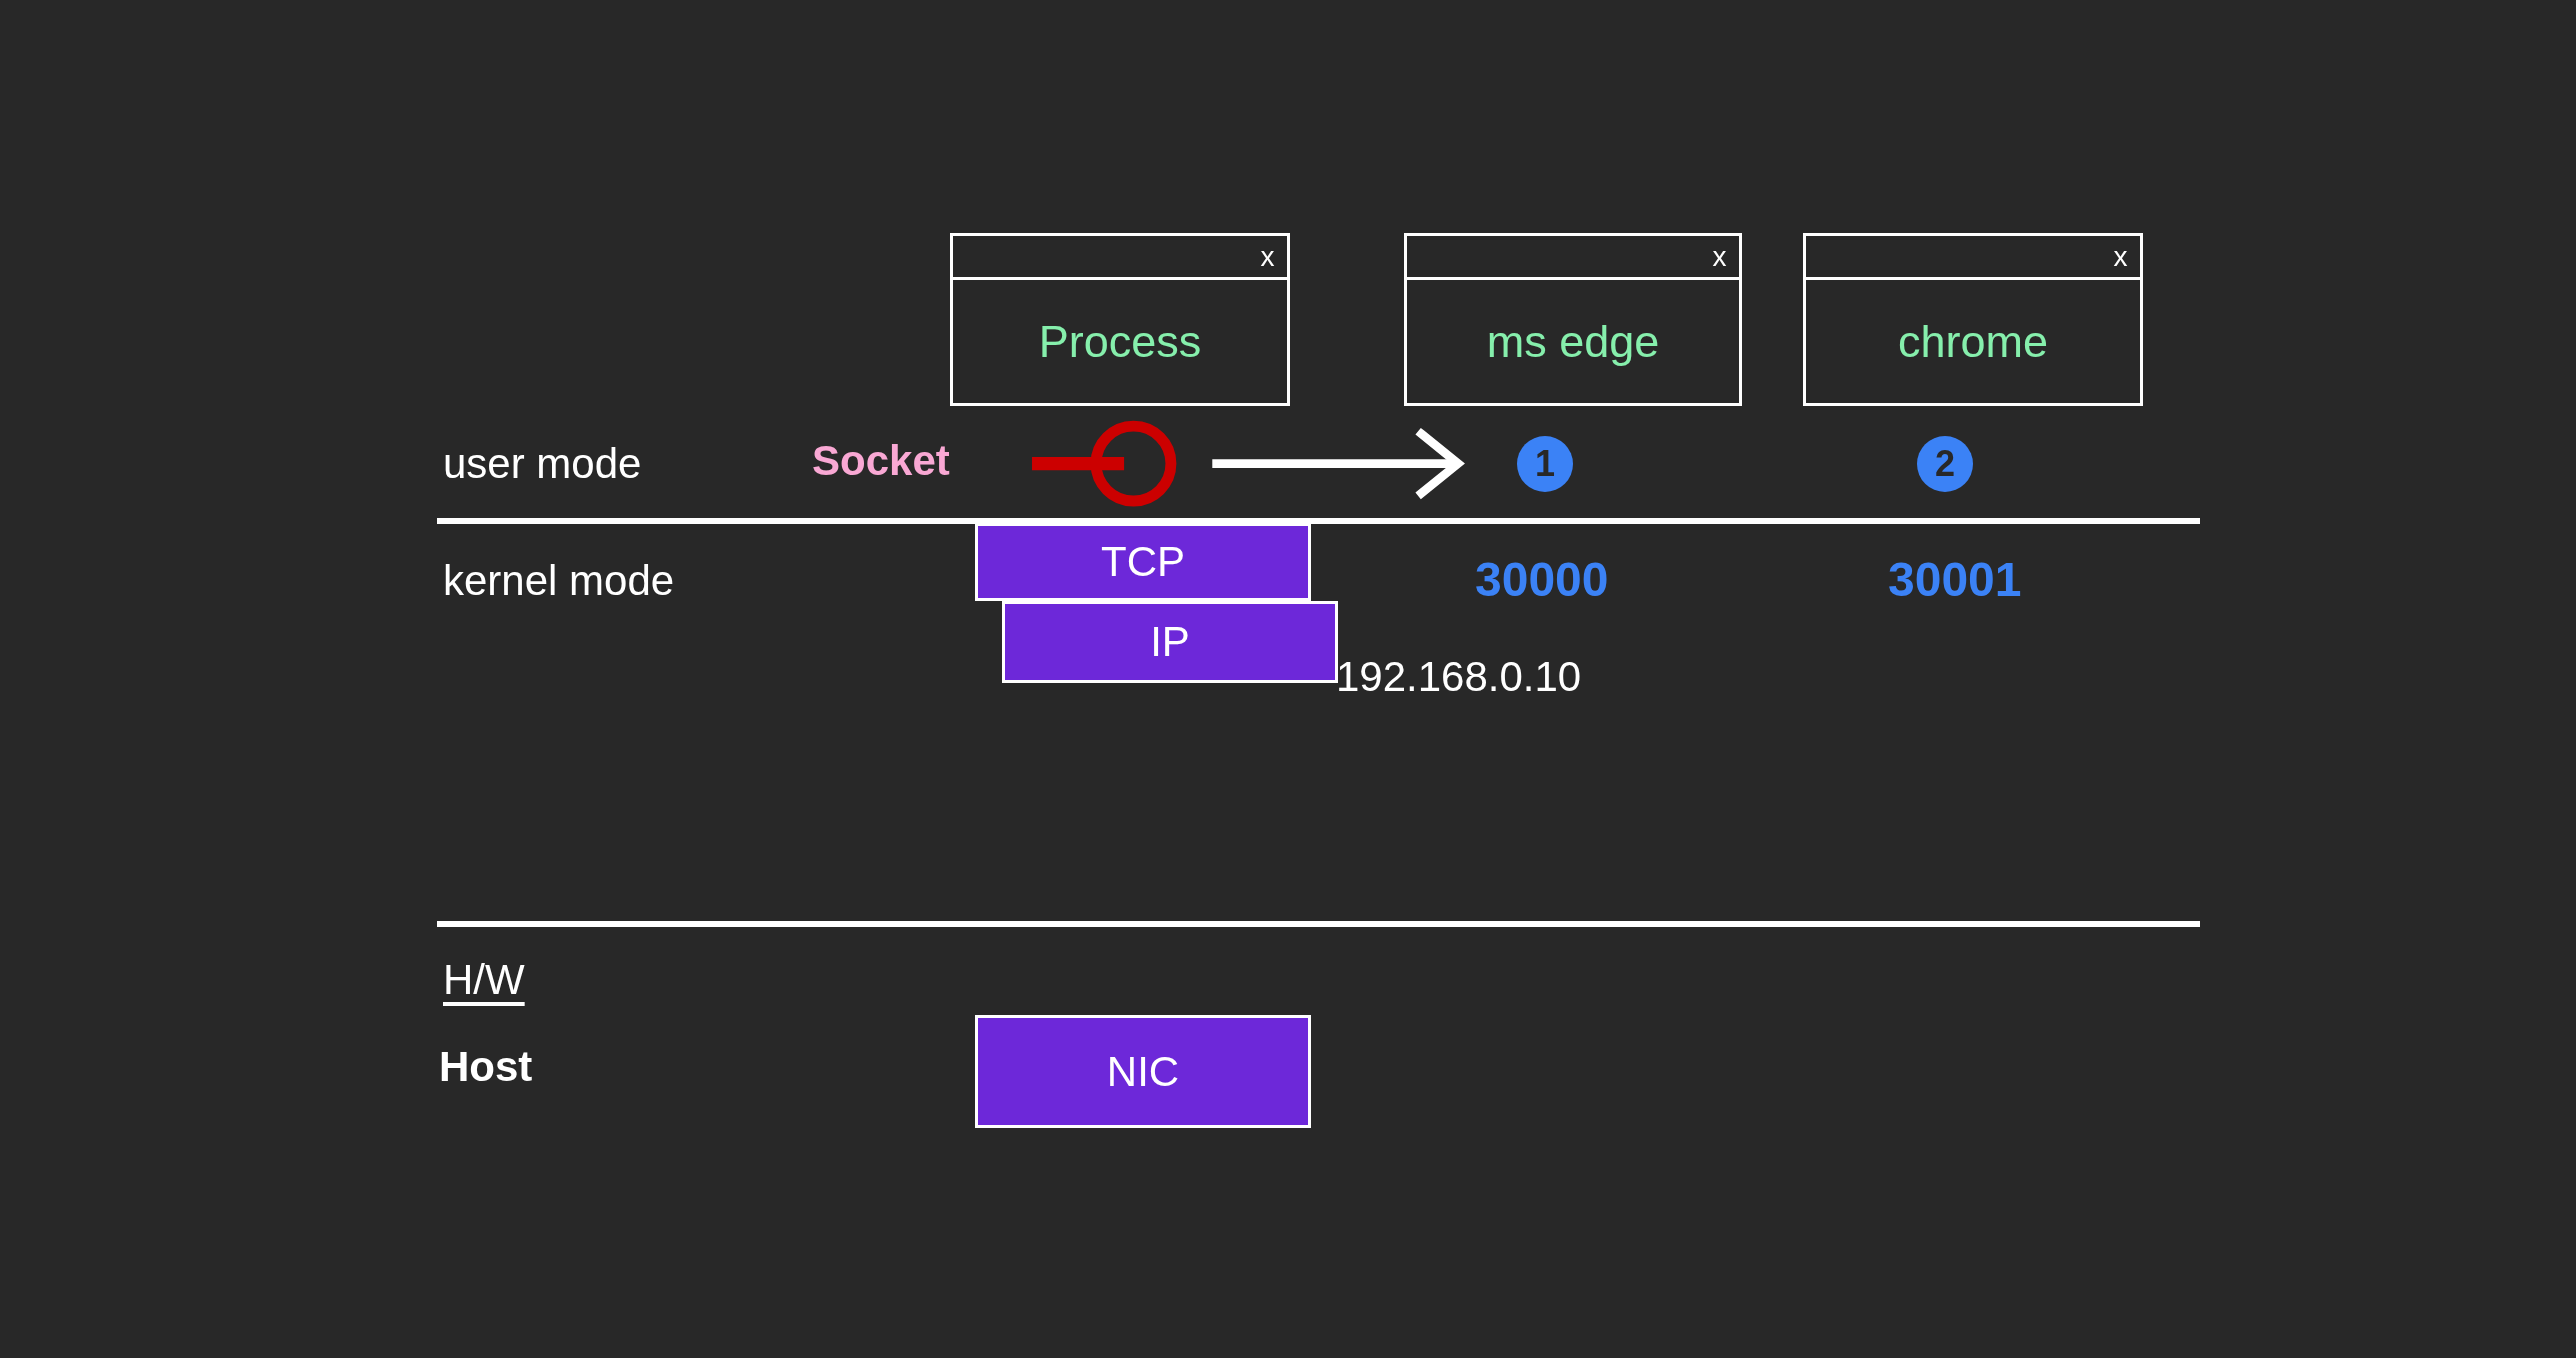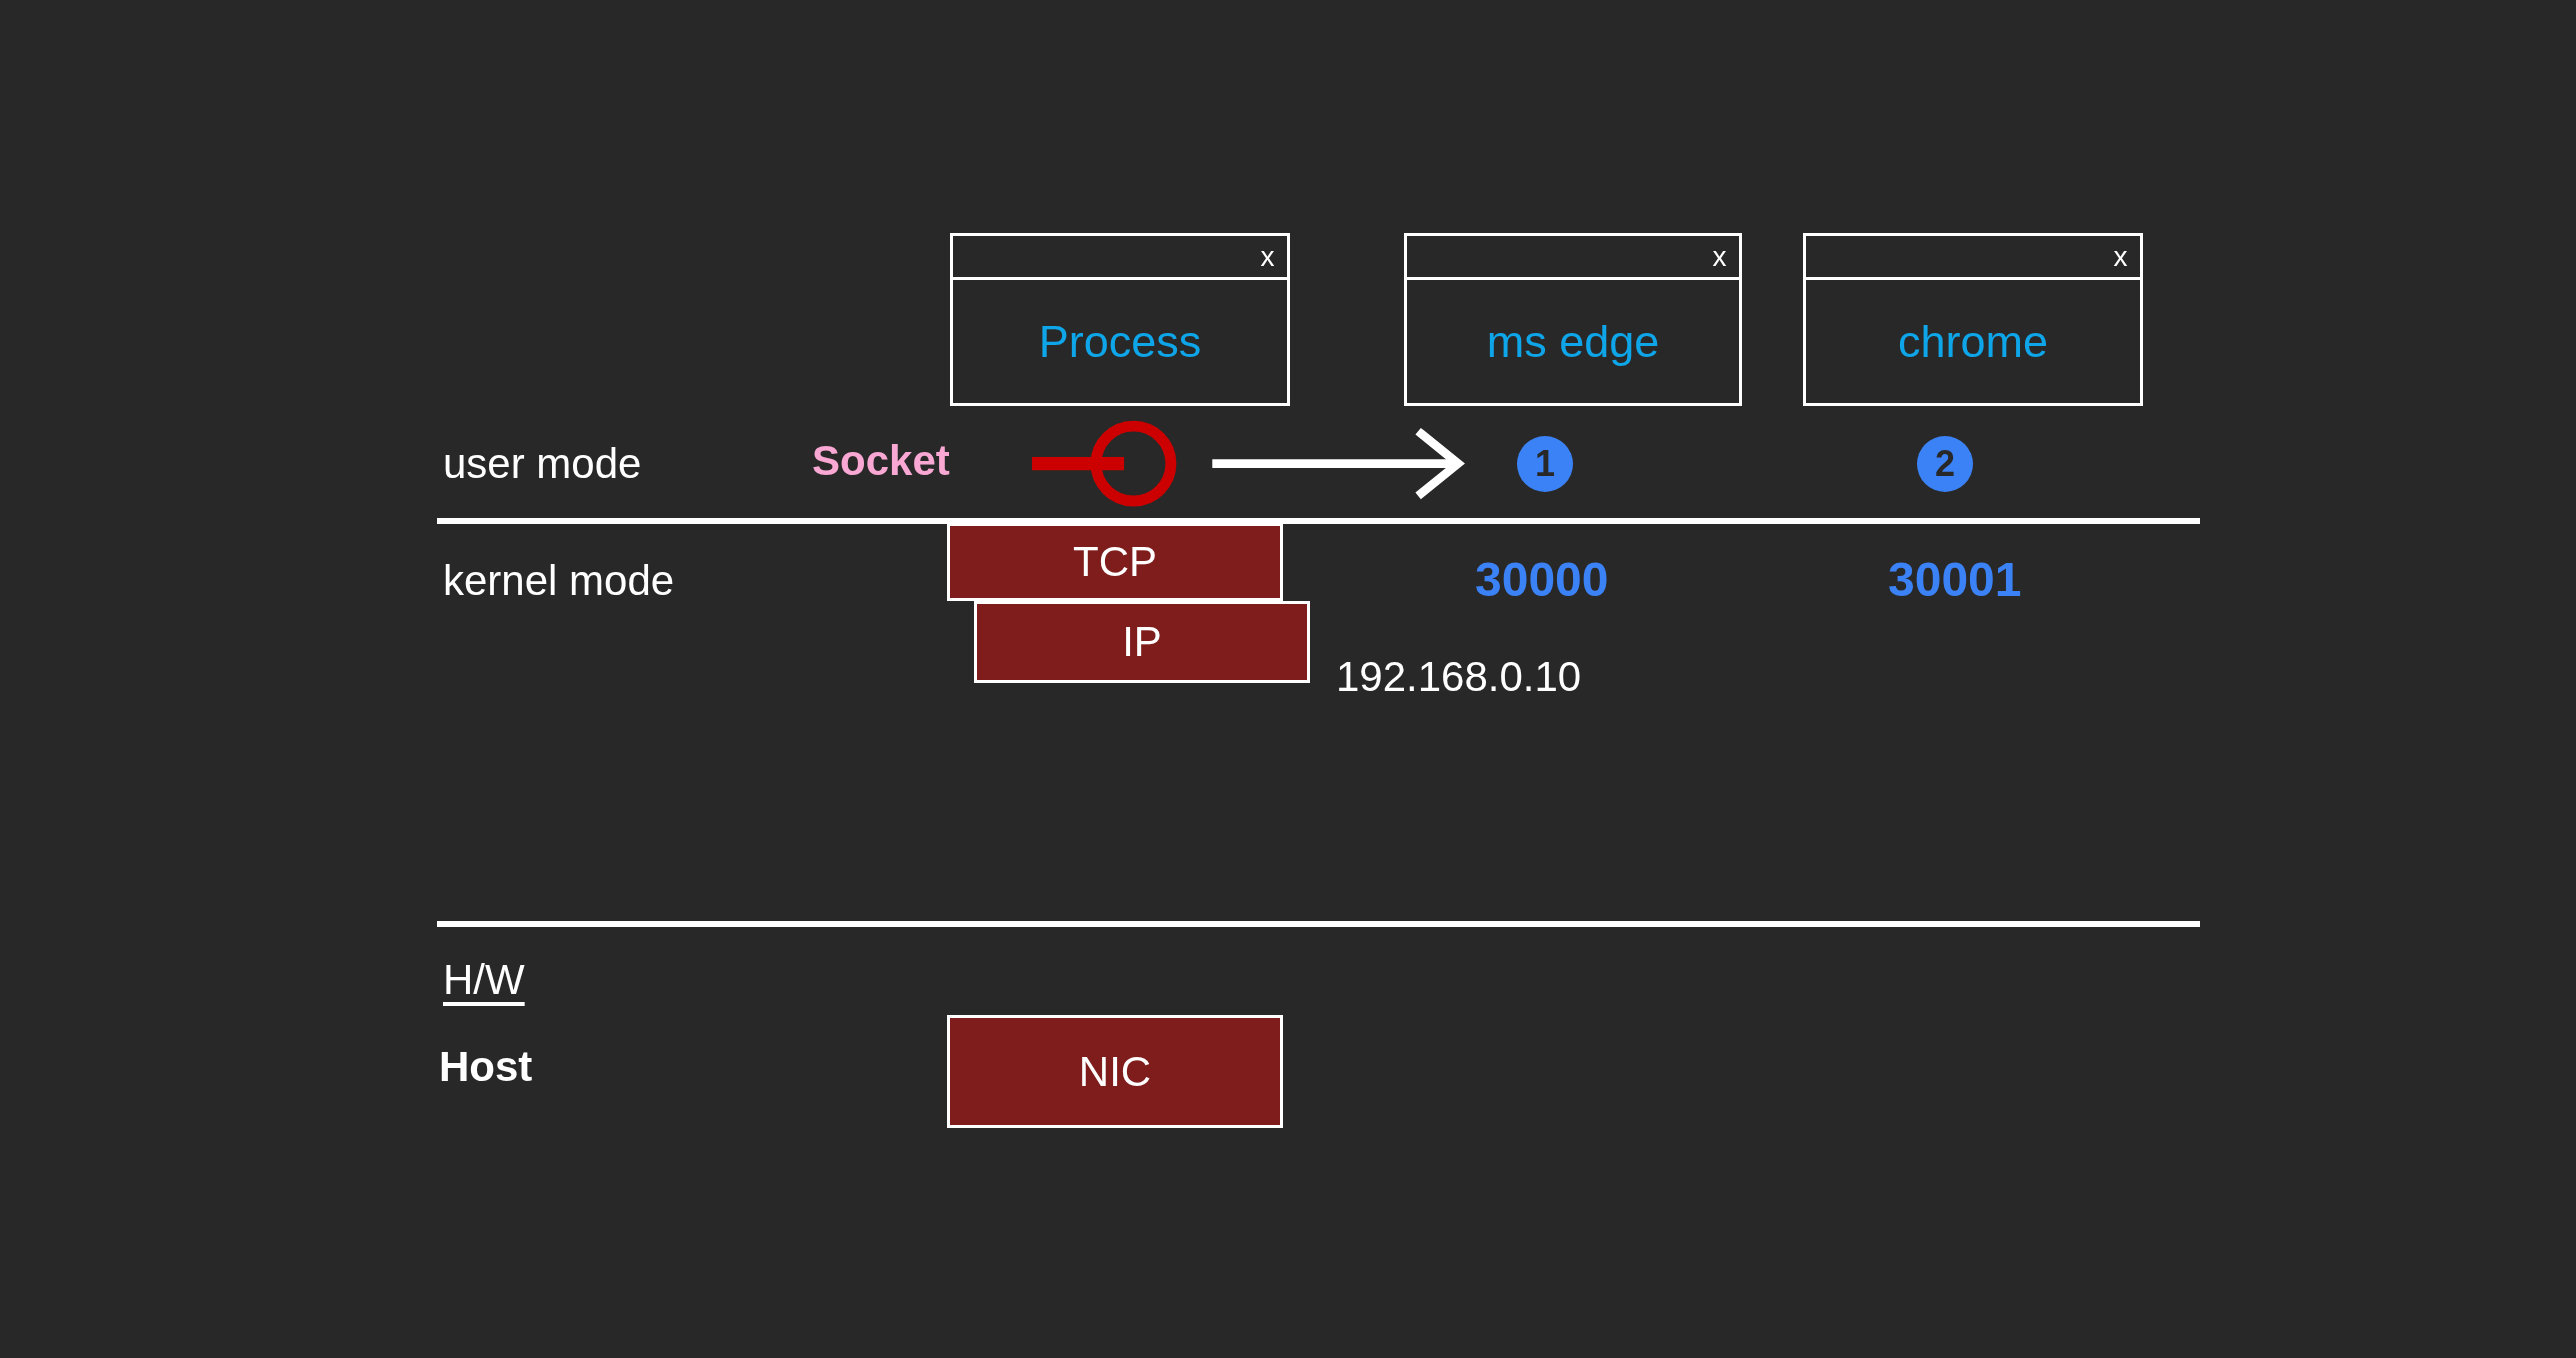--- a/index.html
+++ b/index.html
@@ -42,35 +42,36 @@
     font-family: "Liberation Sans", sans-serif;
   }
   .win-body {
     display: flex;
     align-items: center;
     justify-content: center;
     height: calc(100% - 44px);
     box-sizing: border-box;
   }
   .win-label {
-    color: #0ea5e9;
+    color: #86efac;
     font-size: 45px;
     line-height: 1;
     white-space: nowrap;
   }
 
   
   .stack-box {
     position: absolute;
     border: 3.9px solid #ffffff;
-    background: #7f1d1d;
+    background: #6d28d9;
     box-sizing: border-box;
     display: flex;
     align-items: center;
     justify-content: center;
+    margin-left: 28px;
   }
   .stack-box span {
     color: #ffffff;
     font-size: 42px;
     line-height: 1;
     white-space: nowrap;
   }
 
   
   .divider {

